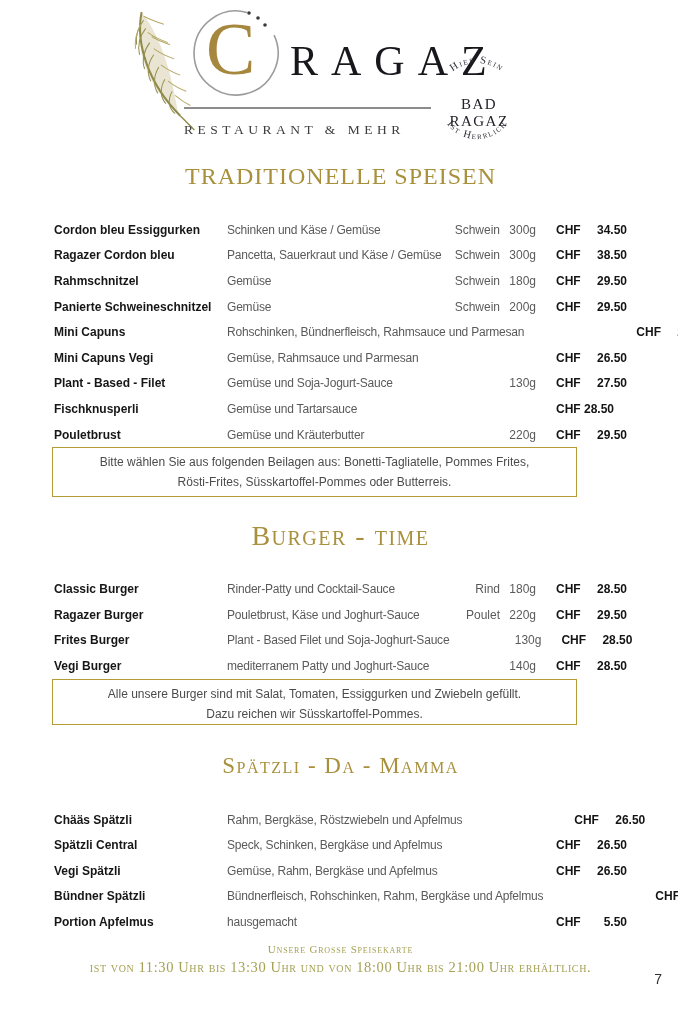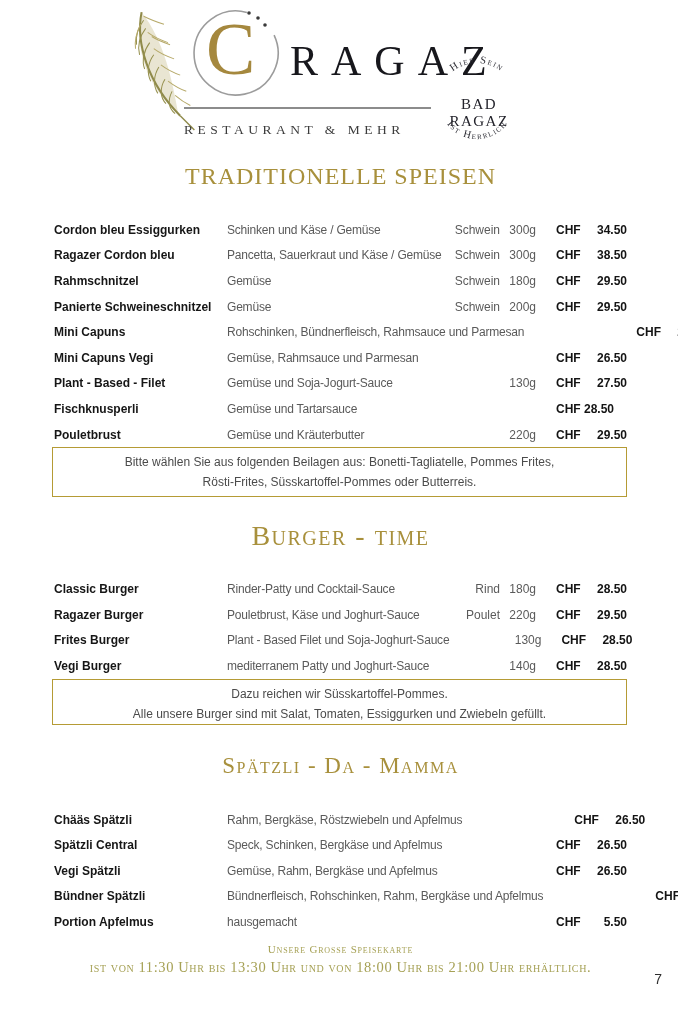--- a/index.html
+++ b/index.html
@@ -48,21 +48,21 @@
     align-items:center;height:25.6px;font-size:12px;
   }
   .cell-name{font-weight:600;color:#161616;white-space:nowrap;}
   .cell-desc{color:#5a5a5a;white-space:nowrap;letter-spacing:-0.2px;}
   .cell-meat{color:#5a5a5a;text-align:right;white-space:nowrap;}
   .cell-weight{color:#5a5a5a;text-align:right;white-space:nowrap;}
   .price-block{display:flex;justify-content:space-between;padding-left:20px;
     font-weight:600;color:#141414;}
   .price-merged{display:block;width:100%;text-align:left;font-weight:700;color:#141414;}
   .note-box{
-    box-sizing:border-box;margin-left:-2px;width:575px;border:1.5px solid #b59b35;
+    box-sizing:border-box;margin-left:-2px;width:525px;border:1.5px solid #b59b35;
     text-align:center;font-size:12px;color:#4b4b4b;line-height:20px;padding:4px 28px;
   }
   .note-1{height:50px;}
   .note-2{height:46px;}
   
   .footer{margin-top:7px;text-align:center;font-family:"Liberation Serif",serif;
     font-variant:small-caps;color:#a6a155;}
   .footer-line1{font-size:11px;line-height:15px;letter-spacing:0.8px;}
   .footer-line2{margin-top:3px;font-size:14.5px;line-height:15px;letter-spacing:0.6px;}
   .page-number{position:absolute;right:16px;top:971px;font-size:14px;color:#2e2e2e;}
@@ -271,22 +271,22 @@
             <span class="cell-desc">mediterranem Patty und Joghurt-Sauce</span>
             <span class="cell-meat"></span>
             <span class="cell-weight">140g</span>
             <span class="price-block">
               <span class="">CHF</span>
               <span class="">28.50</span>
             </span>
           </div>
         </div>
       <div class="note-box note-2">
+        <div>Alle unsere Burger sind mit Salat, Tomaten, Essiggurken und Zwiebeln gefüllt.</div>
         <div>Dazu reichen wir Süsskartoffel-Pommes.</div>
-        <div>Alle unsere Burger sind mit Salat, Tomaten, Essiggurken und Zwiebeln gefüllt.</div>
       </div>
     </section>
 
     <section>
       <h2 class="section-title title-3">Spätzli - Da - Mamma</h2>
       <div class="rows rows-3">
           <div class="menu-row">
             <span class="cell-name">Chääs Spätzli</span>
             <span class="cell-desc">Rahm, Bergkäse, Röstzwiebeln und Apfelmus</span>
             <span class="cell-meat"></span>

